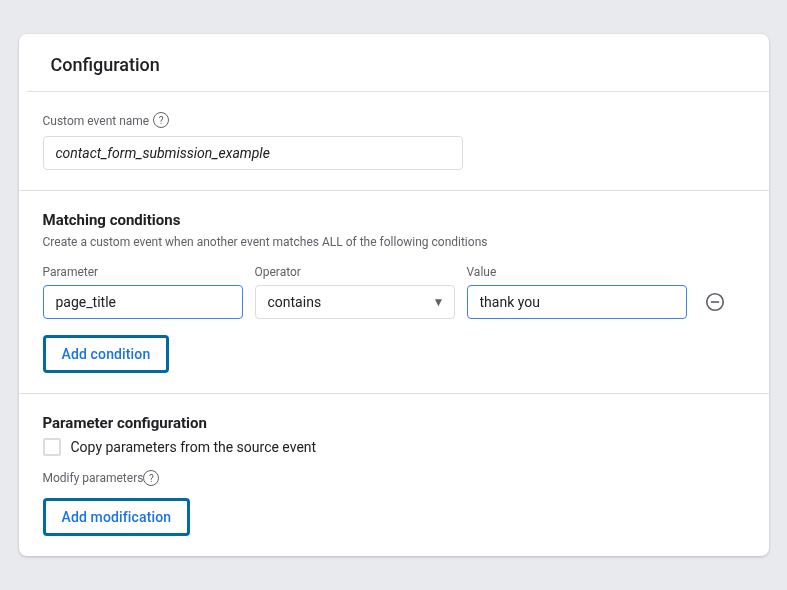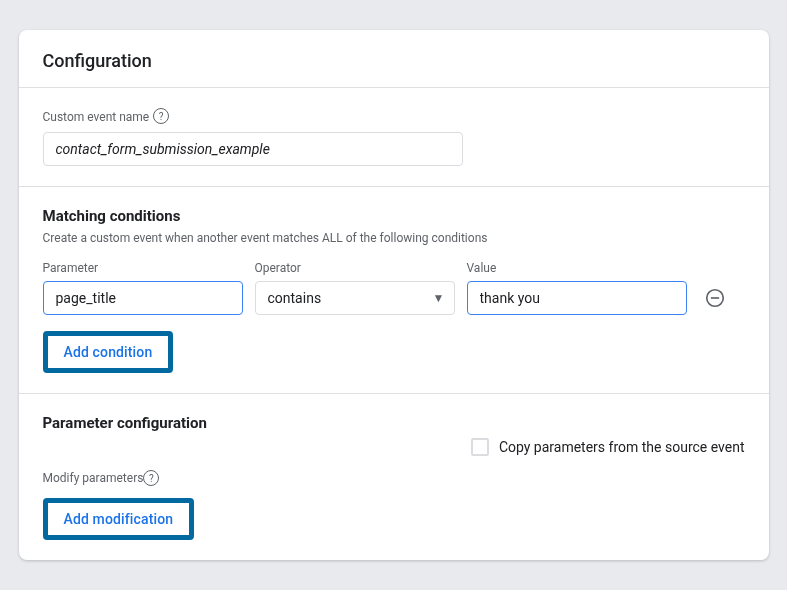--- a/index.html
+++ b/index.html
@@ -28,20 +28,21 @@
       padding: 0;
       overflow: hidden;
     }
 
     .card-title {
       font-size: 18px;
       font-weight: 500;
       color: #202124;
       padding: 20px 24px 16px;
       border-bottom: 1px solid #e0e0e0;
+      margin-left: 8px;
     }
 
     .section {
       padding: 20px 24px;
       border-bottom: 1px solid #e0e0e0;
     }
 
     .section:last-child {
       border-bottom: none;
     }
@@ -165,37 +166,36 @@
       cursor: pointer;
       display: flex;
       align-items: center;
       justify-content: center;
       color: #5f6368;
       flex-shrink: 0;
       margin-top: 20px;
     }
 
     .outlined-btn {
-      border: 5px solid #0369a1;
+      border: 3px solid #0369a1;
       border-radius: 4px;
       background: #fff;
       color: #1a73e8;
       font-size: 14px;
       font-weight: 500;
       padding: 8px 16px;
       cursor: pointer;
       letter-spacing: 0.01em;
     }
 
     .checkbox-row {
       display: flex;
       align-items: center;
       gap: 10px;
       margin-bottom: 14px;
-      justify-content: flex-end;
     }
 
     .checkbox-input {
       width: 18px;
       height: 18px;
       border: 2px solid #dadce0;
       border-radius: 2px;
       appearance: none;
       background: #fff;
       cursor: pointer;

